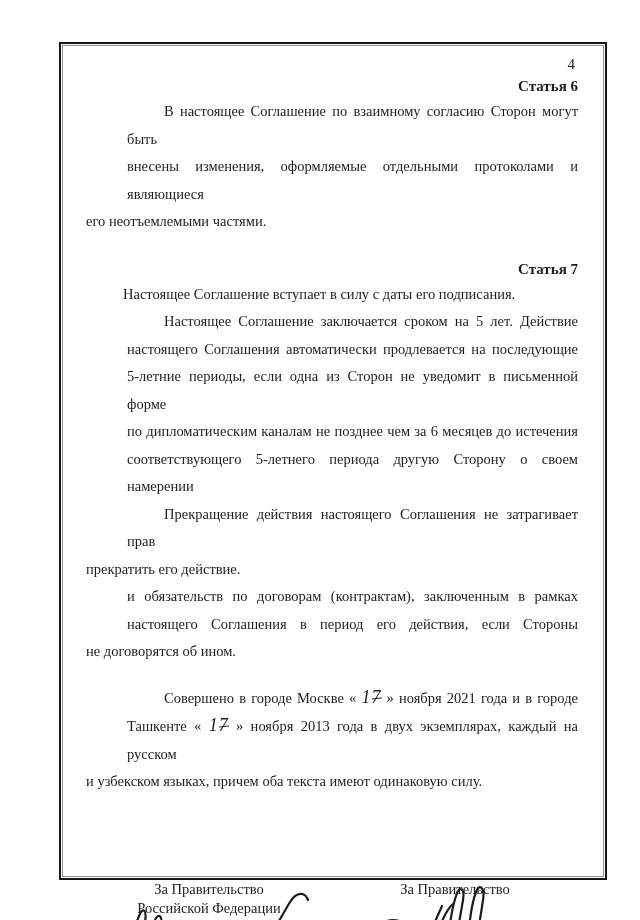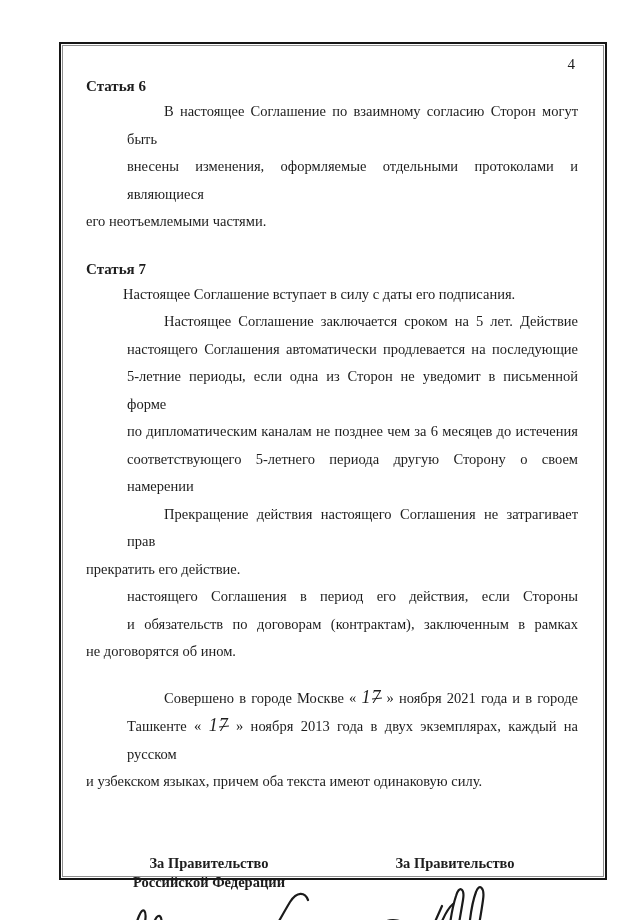--- a/index.html
+++ b/index.html
@@ -16,21 +16,21 @@
     position:absolute;inset:1px;border:1px solid #8f8f8f;pointer-events:none;
   }
   .content{
     position:absolute;left:0;top:0;right:0;bottom:0;
     padding:12px 27px 0 25px;box-sizing:border-box;
   }
   .pagenum{
     text-align:right;font-size:15px;line-height:16px;padding-right:3px;
   }
   .art-title{
-    margin:2px 0 0 0;text-align:left;font-weight:bold;
+    margin:2px 0 0 0;text-align:right;font-weight:bold;
     font-size:15px;line-height:24px;
   }
   .art-title.second{margin-top:21px;}
   .ln{
     margin:0;font-size:14.5px;line-height:27.5px;text-align:left;
   }
   .ind{text-indent:37px;}
   .jst{text-align:justify;text-align-last:justify;margin-left:41px;}
   .closing{margin-top:18px;}
   .hw{
@@ -41,21 +41,21 @@
     content:"";position:absolute;left:52%;top:56%;width:52%;height:1.2px;
     background:#222;transform:rotate(-6deg);
   }
   .sig-row{
     margin-top:58px;display:flex;position:relative;height:180px;
   }
   .sig-col{
     width:50%;position:relative;text-align:center;
   }
   .sig-label{
-    font-weight:bold;font-size:14.5px;line-height:19px;
+    font-weight:normal;font-size:14.5px;line-height:19px;margin-top:26px;
   }
   .sig-svg{position:absolute;pointer-events:none;}
   .sig-svg.left{left:26px;top:34px;}
   .sig-svg.right{left:20px;top:26px;}
   svg path{fill:none;stroke:#1b1b1b;stroke-width:2.2;stroke-linecap:round;stroke-linejoin:round;}
 </style>
 </head>
 <body>
 
 <div class="sheet">
@@ -71,22 +71,22 @@
 
     <h2 class="art-title second">Статья 7</h2>
     <p class="ln ind">Настоящее Соглашение вступает в силу с даты его подписания.</p>
     <p class="ln ind jst">Настоящее Соглашение заключается сроком на 5 лет. Действие</p>
     <p class="ln jst">настоящего Соглашения автоматически продлевается на последующие</p>
     <p class="ln jst">5-летние периоды, если одна из Сторон не уведомит в письменной форме</p>
     <p class="ln jst">по дипломатическим каналам не позднее чем за 6 месяцев до истечения</p>
     <p class="ln jst">соответствующего 5-летнего периода другую Сторону о своем намерении</p>
     <p class="ln ind jst">Прекращение действия настоящего Соглашения не затрагивает прав</p>
     <p class="ln">прекратить его действие.</p>
+    <p class="ln jst">и обязательств по договорам (контрактам), заключенным в рамках</p>
     <p class="ln jst">настоящего Соглашения в период его действия, если Стороны</p>
-    <p class="ln jst">и обязательств по договорам (контрактам), заключенным в рамках</p>
     <p class="ln">не договорятся об ином.</p>
 
     <p class="ln ind jst closing">
       <span>Совершено в городе Москве «</span>
       <span class="hw">17</span>
       <span>» ноября 2021 года и в городе</span>
     </p>
     <p class="ln jst">
       <span>Ташкенте «</span>
       <span class="hw">17</span>

